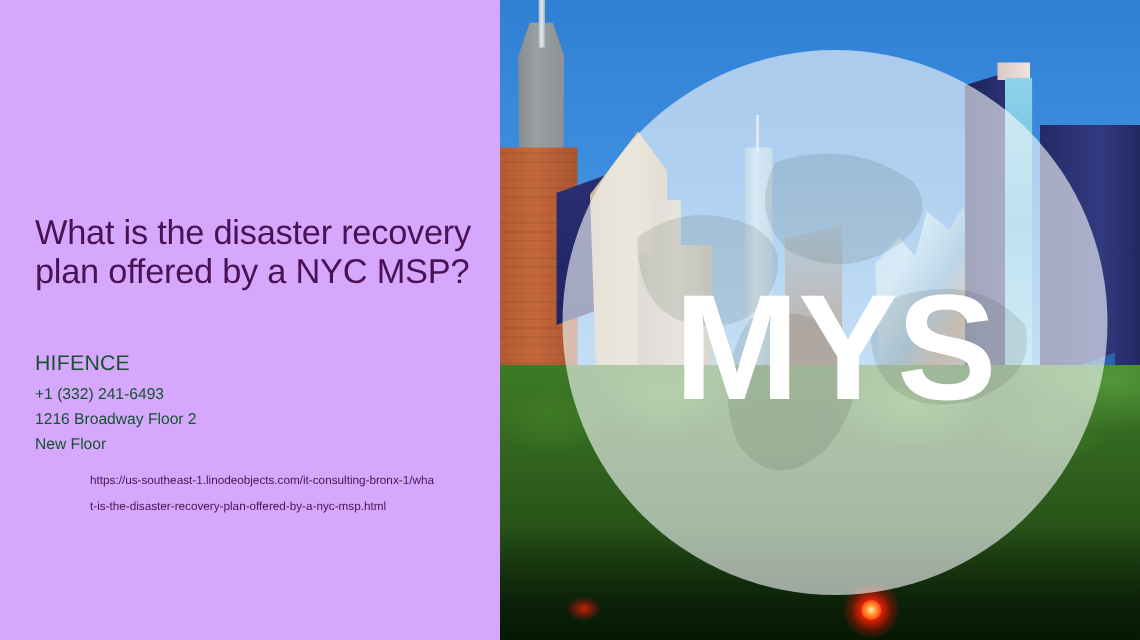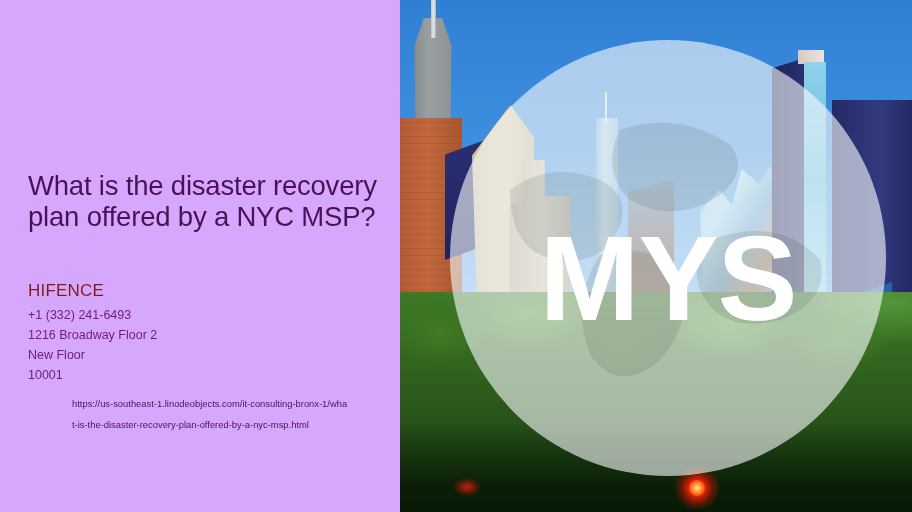--- a/index.html
+++ b/index.html
@@ -34,30 +34,30 @@
     line-height:31px;
     font-weight:400;
     color:#4a1254;
     letter-spacing:-0.2px;
     white-space:pre-line;
     margin-bottom:8px;
   }
   .brand {
     font-size:17px;
     line-height:22px;
-    color:#7f1d1d;
+    color:#14532d;
     font-weight:400;
     letter-spacing:0.2px;
     margin-bottom:3px;
     margin-top:48px;
   }
   .contact-line {
     font-size:12.5px;
     line-height:20px;
-    color:#701a75;
+    color:#14532d;
     font-weight:400;
   }
   .url-block {
     margin-top:8px;
     margin-left:44px;
   }
   .url-line {
     font-size:9.4px;
     line-height:21px;
     color:#4a1254;
@@ -225,21 +225,20 @@
       <div class="headline">What is the disaster recovery plan offered by a NYC MSP?</div>
 
       <div class="brand">HIFENCE</div>
 
       <div class="contact-line">+1 (332) 241-6493</div>
 
       <div class="contact-line">1216 Broadway Floor 2</div>
 
       <div class="contact-line">New Floor</div>
 
-      <div class="contact-line">10001</div>
 
       <div class="url-block">
         <div class="url-line">https://us-southeast-1.linodeobjects.com/it-consulting-bronx-1/wha</div>
         <div class="url-line">t-is-the-disaster-recovery-plan-offered-by-a-nyc-msp.html</div>
       </div>
 
     </div>
   </div>
 
   <div class="photo">

